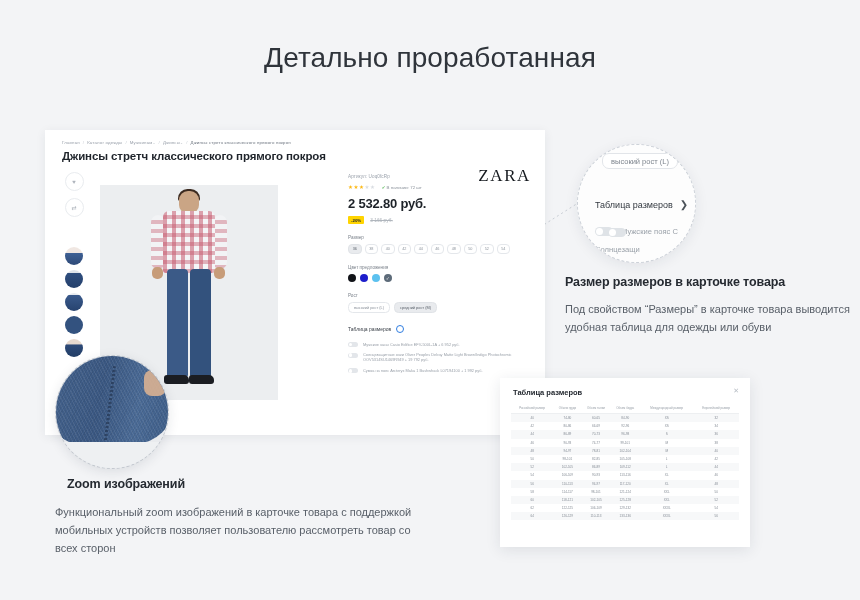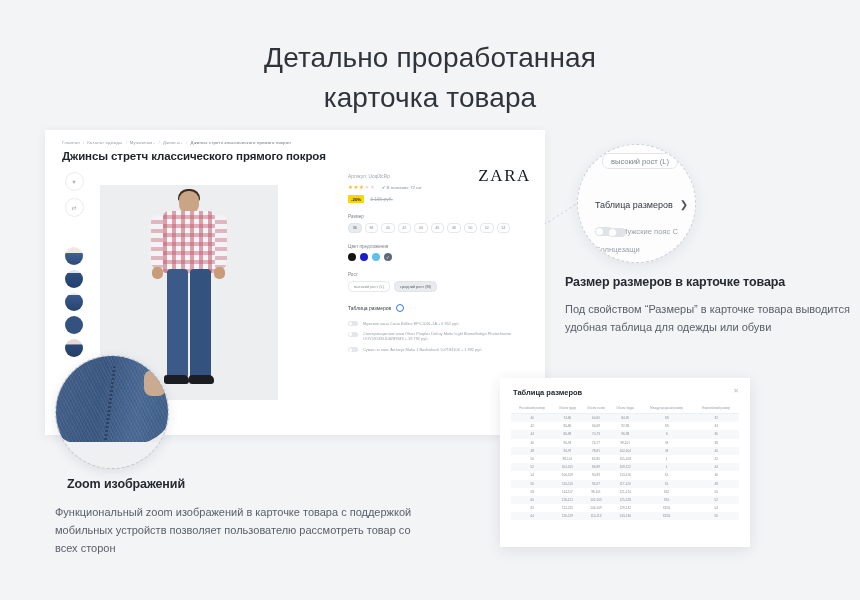--- a/index.html
+++ b/index.html
@@ -214,21 +214,20 @@
   }
   .sttable tbody tr:nth-child(odd){background:#f7f8f9;}
 </style>
 </head>
 <body>
 
 <div class="page">
 
   <div class="heading">
     <span>Детально проработанная</span>
-    <span class="l2">карточка товара</span>
   </div>
 
   <svg class="connector">
     <line x1="363" y1="340" x2="578" y2="203" stroke="#c9ced5" stroke-width="1" stroke-dasharray="2 3"></line>
     <line x1="168" y1="410" x2="258" y2="392" stroke="#c9ced5" stroke-width="1" stroke-dasharray="2 3"></line>
   </svg>
 
   <div class="card">
 
     <div class="crumbs">
@@ -271,20 +270,21 @@
       <div class="art">Артикул: Uoq0fcRp</div>
 
       <div class="starsrow">
         <div class="stars"><b>★</b><b>★</b><b>★</b>★★</div>
         <div class="stock">
           <span class="chk">✔</span>
           <span>В наличии: 72 шт</span>
         </div>
       </div>
 
+      <div class="price">2 532.80 руб.</div>
       <div class="oldrow">
         <span class="badge">-20%</span>
         <span class="oldprice">3 166 руб.</span>
       </div>
 
       <div class="grouplabel">Размер</div>
       <div class="sizes">
         <div class="size sel">36</div>
         <div class="size">38</div>
         <div class="size">40</div>

